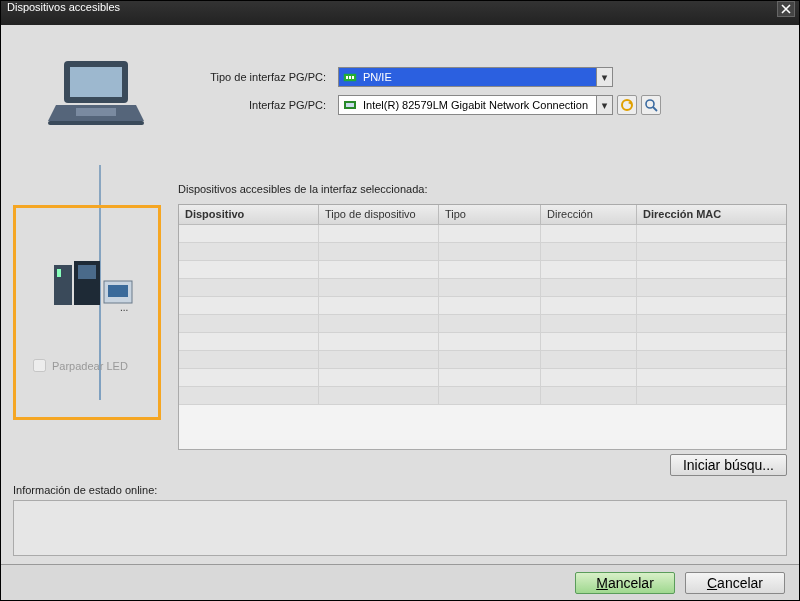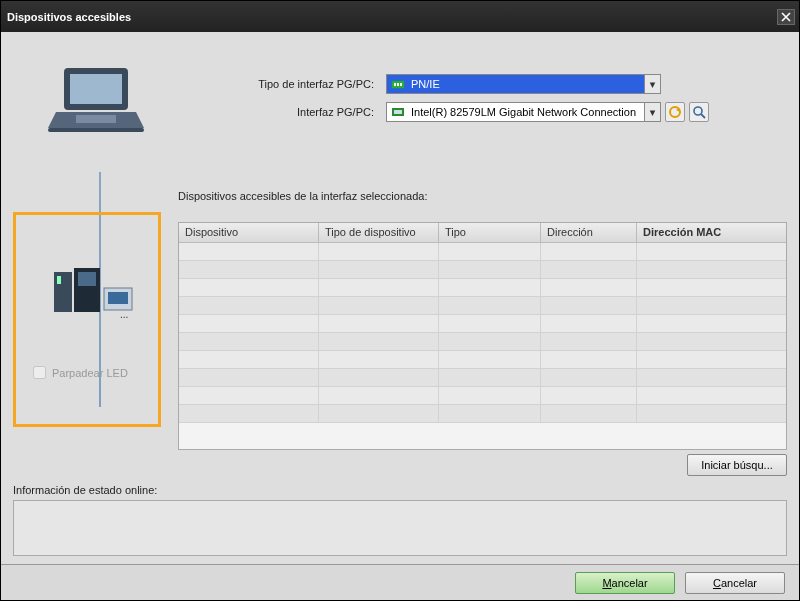--- a/index.html
+++ b/index.html
@@ -1,22 +1,22 @@
 <!DOCTYPE html>
 <html><head>
 <meta charset="utf-8">
 <style>
   * { box-sizing: border-box; margin: 0; padding: 0; }
   html, body { width: 800px; height: 601px; overflow: hidden; font-family: Tahoma, Arial, sans-serif; font-size: 11px; background: #000; }
   .window { width: 800px; height: 601px; background: #d9d9d9; border: 1px solid #000; display: flex; flex-direction: column; }
-  .titlebar { background: linear-gradient(to bottom, #333, #222); color: #fff; height: 31px; display: flex; align-items: center; padding: 0 4px; font-weight: bold; }
+  .titlebar { background: linear-gradient(to bottom, #333, #222); color: #fff; height: 24px; display: flex; padding: 0 4px; font-weight: normal; }
   .titlebar .title-text { flex: 1; padding-left: 2px; }
   .close-btn { width: 18px; height: 16px; background: #444; color: #fff; display: flex; align-items: center; justify-content: center; font-size: 12px; cursor: pointer; border: 1px solid #666; }
   .content { flex: 1; background: #dedede; position: relative; display: flex; flex-direction: column; padding: 10px 12px 8px 12px; }
-  .upper { display: flex; height: 130px; gap: 48px; }
+  .upper { display: flex; height: 130px; }
   .laptop-area { width: 165px; display: flex; justify-content: center; align-items: flex-start; padding-top: 20px; }
   .cfg-area { flex: 1; padding-top: 30px; }
   .cfg-row { display: flex; align-items: center; height: 24px; margin-bottom: 4px; }
   .cfg-label { width: 160px; text-align: right; padding-right: 12px; color: #222; }
   .select { height: 20px; border: 1px solid #888; background: #fff; display: flex; align-items: center; position: relative; }
   .select.sel-blue { background: #2b60e0; color: #fff; }
   .select .sel-icon { width: 16px; height: 16px; margin: 0 3px; display: flex; align-items: center; justify-content: center; }
   .select .sel-text { flex: 1; padding-left: 2px; white-space: nowrap; overflow: hidden; }
   .select .sel-arrow { width: 16px; height: 18px; background: #e8e8e8; border-left: 1px solid #888; display: flex; align-items: center; justify-content: center; color: #333; }
   .select.sel-blue .sel-arrow { background: #e8e8e8; color:#333; }
@@ -26,42 +26,42 @@
 
   .mid { display: flex; flex: 1; }
   .left-col { width: 165px; position: relative; }
   .wire { position: absolute; left: 86px; top: 0; width: 2px; height: 235px; background: linear-gradient(to bottom, #8aa6c0, #7ea0c0); }
   .orange-box { position: absolute; left: 0; top: 40px; width: 148px; height: 215px; border: 3px solid #f5a623; }
   .devices-icon { position: absolute; top: 92px; left: 35px; }
   .led-check { position: absolute; left: 20px; top: 194px; display: flex; align-items: center; color: #999; }
   .led-check input { margin-right: 6px; }
 
   .table-col { flex: 1; padding-top: 18px; display: flex; flex-direction: column; }
-  .table-title { color: #222; margin-bottom: 20px; padding-left: 0; }
+  .table-title { color: #222; margin-bottom: 9px; padding-left: 0; }
   .grid { border: 1px solid #aaa; flex: 1; background: #f3f3f3; display: flex; flex-direction: column; }
   .grid-header { display: flex; height: 20px; background: #e2e2e2; border-bottom: 1px solid #bbb; }
   .gh { border-right: 1px solid #bbb; padding: 3px 6px; color: #333; font-weight: normal; background: linear-gradient(#ededed,#d9d9d9); }
   .gh:last-child { border-right: none; }
-  .c1 { width: 140px; } .c2 { width: 120px; } .c3 { width: 102px; } .c4 { width: 96px; } .c5 { flex: 1; font-weight: bold; }
+  .c1 { width: 140px; font-weight: bold; } .c2 { width: 120px; } .c3 { width: 102px; } .c4 { width: 96px; } .c5 { flex: 1; font-weight: bold; }
   .grid-body { flex: 1; }
   .gr { display: flex; height: 18px; border-bottom: 1px solid #d2d2d2; }
   .gr:nth-child(odd){ background: #eaeaea; }
   .gr:nth-child(even){ background: #e2e2e2; }
   .gc { border-right: 1px solid #d2d2d2; padding: 2px 6px; }
   .gc:last-child { border-right: none; }
 
   .search-btn-row { display: flex; justify-content: flex-end; padding: 4px 0 8px 0; }
   .status-label { color: #222; margin-bottom: 4px; }
   .status-box { height: 56px; border: 1px solid #aaa; background: #e6e6e6; }
 
   .err-row { display: flex; align-items: center; padding: 6px 0 2px 0; color: #222; }
   .err-row input { margin: 0 6px 0 2px; width:13px; height:13px; }
 
   .footer { height: 36px; border-top: 1px solid #999; background: #d9d9d9; display: flex; align-items: center; justify-content: flex-end; padding: 0 14px; gap: 10px; }
-  .btn { height: 22px; min-width: 100px; border: 1px solid #888; background: linear-gradient(#f5f5f5,#dcdcdc); display: flex; align-items: center; justify-content: center; padding: 0 12px; cursor: pointer; border-radius: 2px; font-size: 11px; }
+  .btn { height: 22px; min-width: 100px; border: 1px solid #888; background: linear-gradient(#f5f5f5,#dcdcdc); display: flex; align-items: center; justify-content: center; padding: 0 12px; cursor: pointer; border-radius: 2px; font-size: 14px; }
   .btn.primary { border: 1px solid #5a9c5a; background: linear-gradient(#d8f0c8,#9fd88f); }
   .btn .ul { text-decoration: underline; }
 
   
 </style>
 </head>
 <body>
 
 <div class="window">
   <div class="titlebar">

